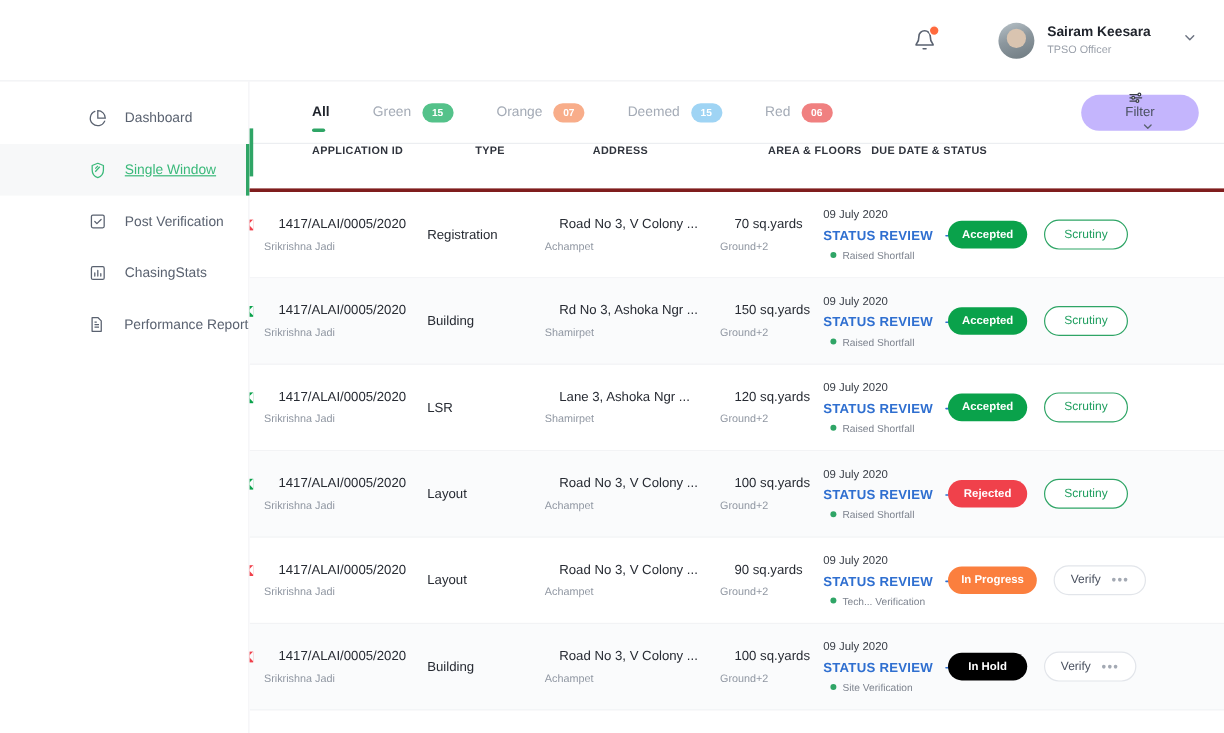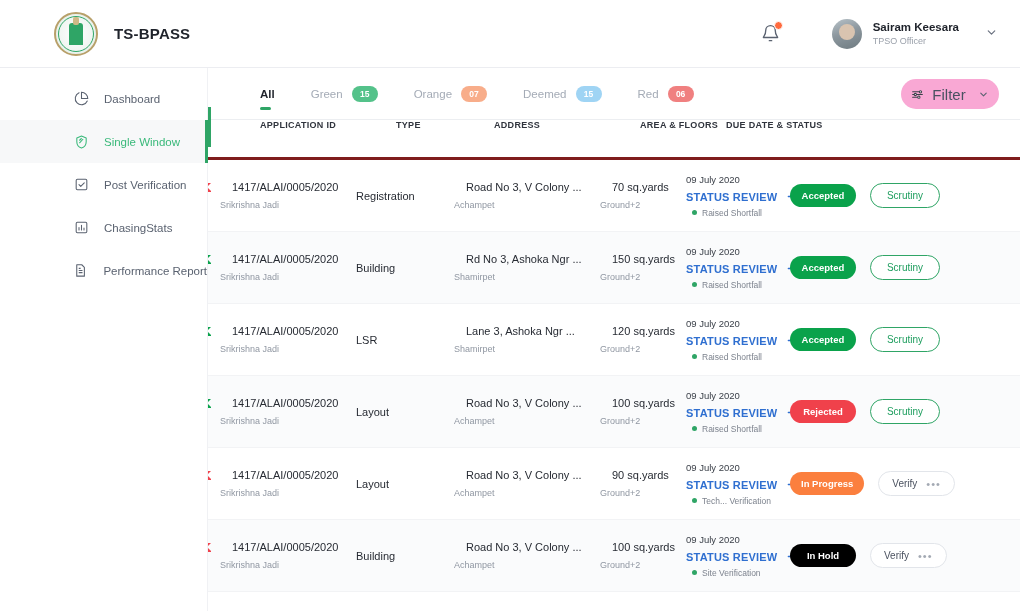--- a/index.html
+++ b/index.html
@@ -64,21 +64,21 @@
   .sidebar {
     position: absolute; top: 68px; left: 0; width: 208px; height: 543px;
     background: #ffffff; border-right: 1px solid #f0f1f4;
   }
   .nav-item {
     height: 43px; display: flex; align-items: center; padding-left: 72px;
     font-size: 11.5px; color: #5a6270; position: relative; cursor: pointer;
   }
   .nav-item .nav-ico { width: 18px; display: flex; align-items: center; justify-content: center; color: #5a6270; }
   .nav-item .nav-label { margin-left: 14px; white-space: nowrap; }
-  .nav-item.active { background: #f7f8f9; color: #3ab97a; }
+  .nav-item.active { background: #f7f8f9; color: #3ab97a; text-decoration: underline; }
   .nav-item.active .nav-ico { color: #3ab97a; }
   .nav-item.active::after {
     content: ""; position: absolute; right: -1px; top: 0; bottom: 0; width: 3px; background: #2fa566;
   }
   .nav-spacer { height: 9px; }
 
   
   .content {
     position: absolute; top: 68px; left: 208px; width: 812px; height: 543px;
     background: #ffffff;
@@ -101,22 +101,22 @@
     font-size: 8.5px; font-weight: bold; color: #ffffff;
     display: flex; align-items: center; justify-content: center; padding: 0 6px;
   }
   .b-green  { background: #54c28a; }
   .b-orange { background: #f8ad8a; }
   .b-blue   { background: #9fd4f4; }
   .b-red    { background: #f08080; }
 
   .filter-btn {
     position: absolute; right: 21px; top: 11px; height: 30px; width: 98px;
-    border-radius: 16px; background: #f9a8d4; display: flex; align-items: center;
-    justify-content: center; font-size: 15px; color: #4a5161; cursor: pointer;
+    border-radius: 16px; background: #c4b5fd; display: flex; align-items: center;
+    justify-content: center; font-size: 11px; color: #4a5161; cursor: pointer; flex-direction: column;
   }
   .filter-btn .f-ico { margin-right: 8px; display: flex; }
   .filter-btn .f-chev { margin-left: 12px; color: #5a6270; }
 
   
   .thead {
     height: 40px; display: flex; align-items: flex-start;
     border-bottom: 3px solid #7f1d1d; position: relative;
   }
   .thead::before {
@@ -191,26 +191,20 @@
   .obtn-scrutiny { border: 1px solid #2fa566; color: #1f9e5f; }
   .obtn-verify   { border: 1px solid #e2e5ea; color: #4b5260; }
   .dots { margin-left: 9px; color: #a3a9b3; font-size: 11px; letter-spacing: 1px; }
 </style>
 </head>
 <body>
 
 <div class="app">
 
   <div class="header">
-    <div class="brand">
-      <div class="seal">
-        <div class="seal-inner"></div>
-      </div>
-      <div class="brand-title">TS-BPASS</div>
-    </div>
 
     <div class="header-right">
       <div class="bell-wrap">
         <svg width="19" height="19" viewBox="0 0 24 24" fill="none" stroke="#5a6270" stroke-width="1.7">
           <path d="M18 8a6 6 0 10-12 0c0 7-3 7-3 9h18c0-2-3-2-3-9z" stroke-linecap="round" stroke-linejoin="round"></path>
           <path d="M10.5 21h3" stroke-linecap="round"></path>
         </svg>
         <span class="bell-dot"></span>
       </div>
 

